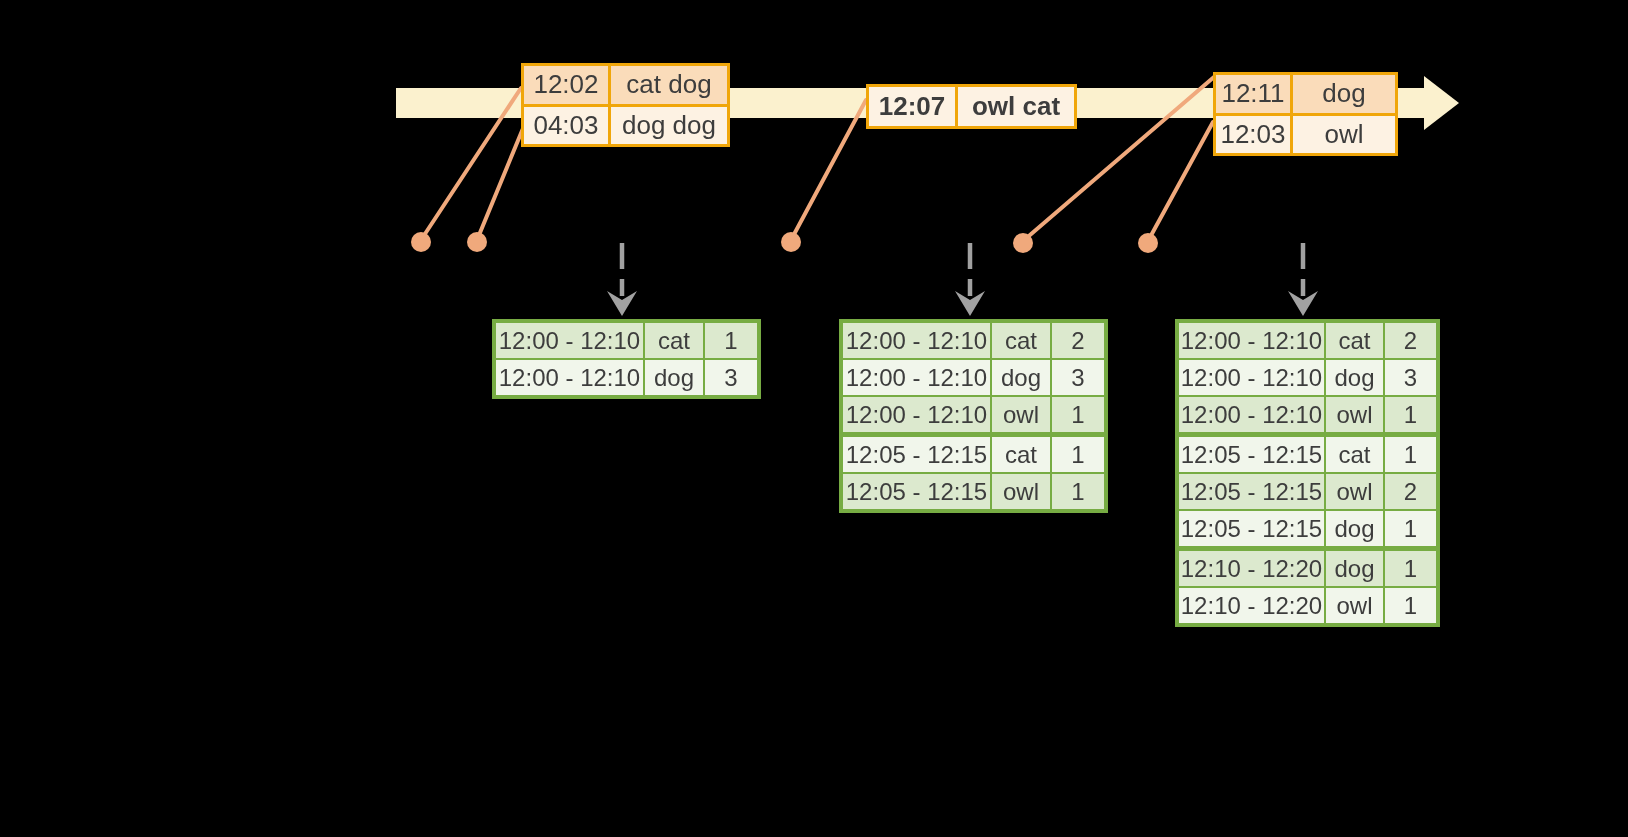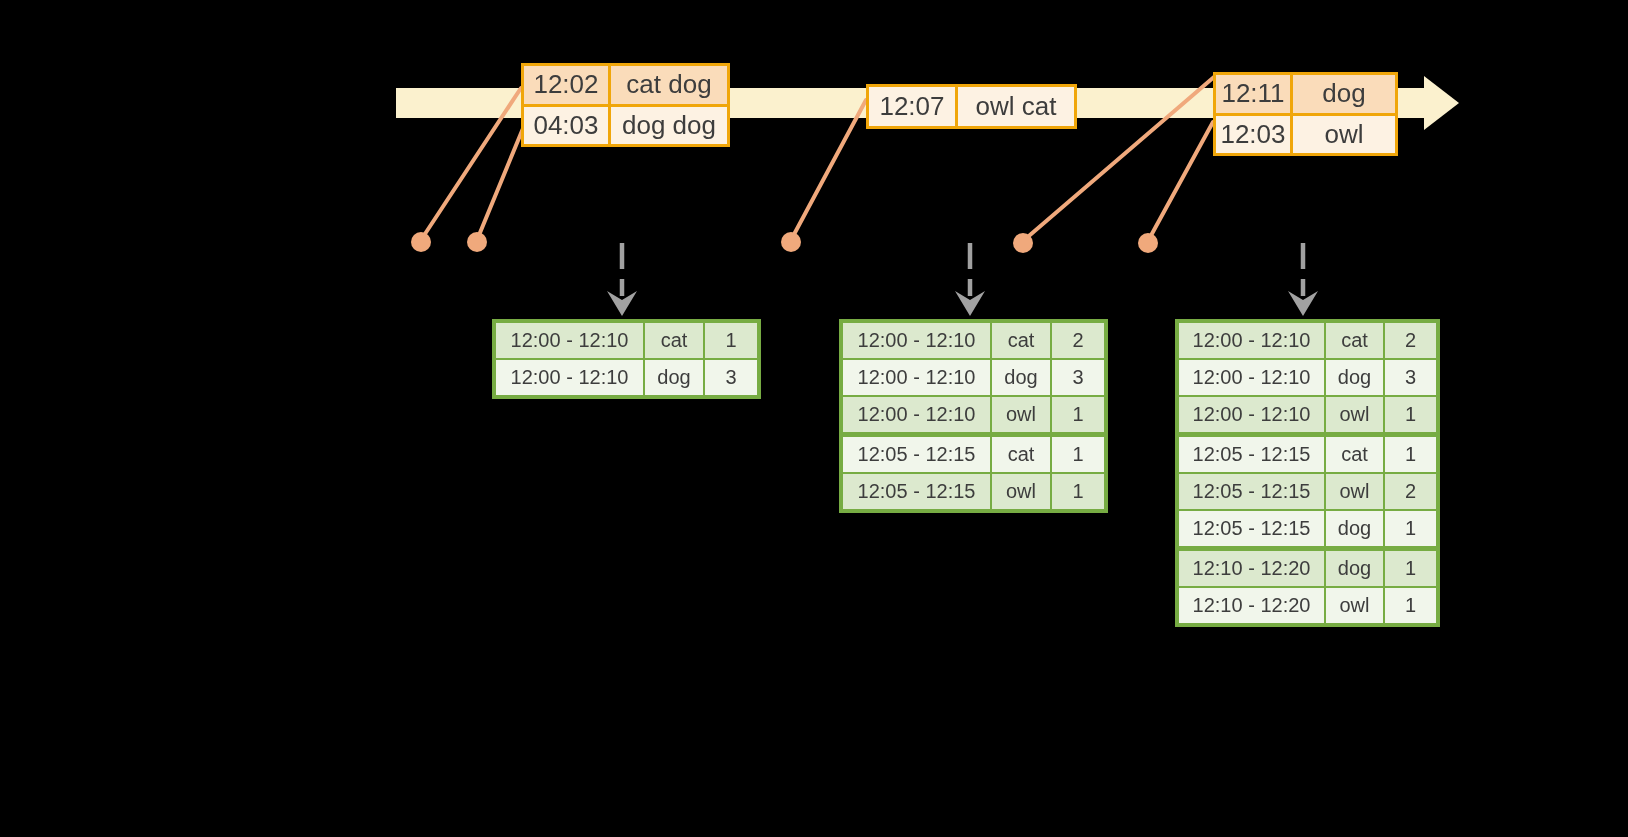--- a/index.html
+++ b/index.html
@@ -34,21 +34,21 @@
   .rtable{
     position:absolute;display:flex;flex-direction:column;gap:2px;
     background:var(--result-border);
     border:4px solid var(--result-border);
     z-index:2;
   }
   .rrow{display:grid;gap:2px;height:35px;}
   .rrow.group-start{margin-top:3px;}
   .rcell{
     display:flex;align-items:center;justify-content:center;
-    font-size:20px;color:var(--text);
+    font-size:24px;color:var(--text);
   }
   .r-dark{background:var(--result-row-dark);}
   .r-light{background:var(--result-row-light);}
 
   .cols-r1{grid-template-columns:147px 58px 1fr;}
   .cols-r2{grid-template-columns:147px 58px 1fr;}
   .cols-r3{grid-template-columns:145px 57px 1fr;}
 </style>
 </head>
 <body>
@@ -80,21 +80,21 @@
   <path class="trigger-head" d="M1288,291 L1303,316 L1318,291 L1303,300 Z"></path>
 </svg>
 
 <div class="etable" style="left:521px;top:63px;width:203px;height:78px;grid-template-columns:84px 1fr;grid-template-rows:1fr 1fr;">
   <div class="ecell e-dark">12:02</div>
   <div class="ecell e-dark">cat dog</div>
   <div class="ecell e-light">04:03</div>
   <div class="ecell e-light">dog dog</div>
 </div>
 
-<div class="etable" style="left:866px;top:84px;width:205px;height:39px;grid-template-columns:86px 1fr;grid-template-rows:1fr;">
+<div class="etable" style="left:866px;top:84px;width:205px;height:39px;grid-template-columns:86px 1fr;grid-template-rows:1fr;font-weight:bold;">
   <div class="ecell e-light">12:07</div>
   <div class="ecell e-light">owl cat</div>
 </div>
 
 <div class="etable" style="left:1213px;top:72px;width:179px;height:78px;grid-template-columns:74px 1fr;grid-template-rows:1fr 1fr;">
   <div class="ecell e-dark">12:11</div>
   <div class="ecell e-dark">dog</div>
   <div class="ecell e-light">12:03</div>
   <div class="ecell e-light">owl</div>
 </div>

